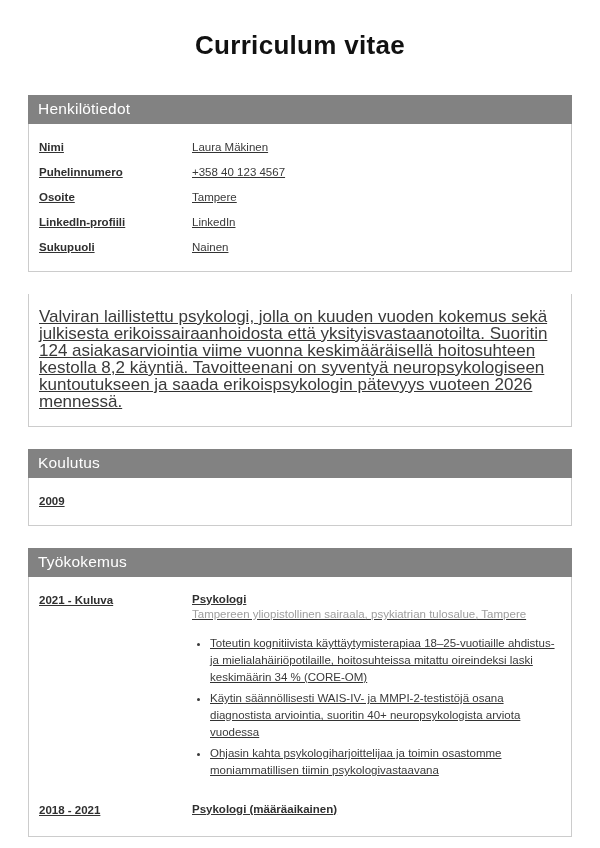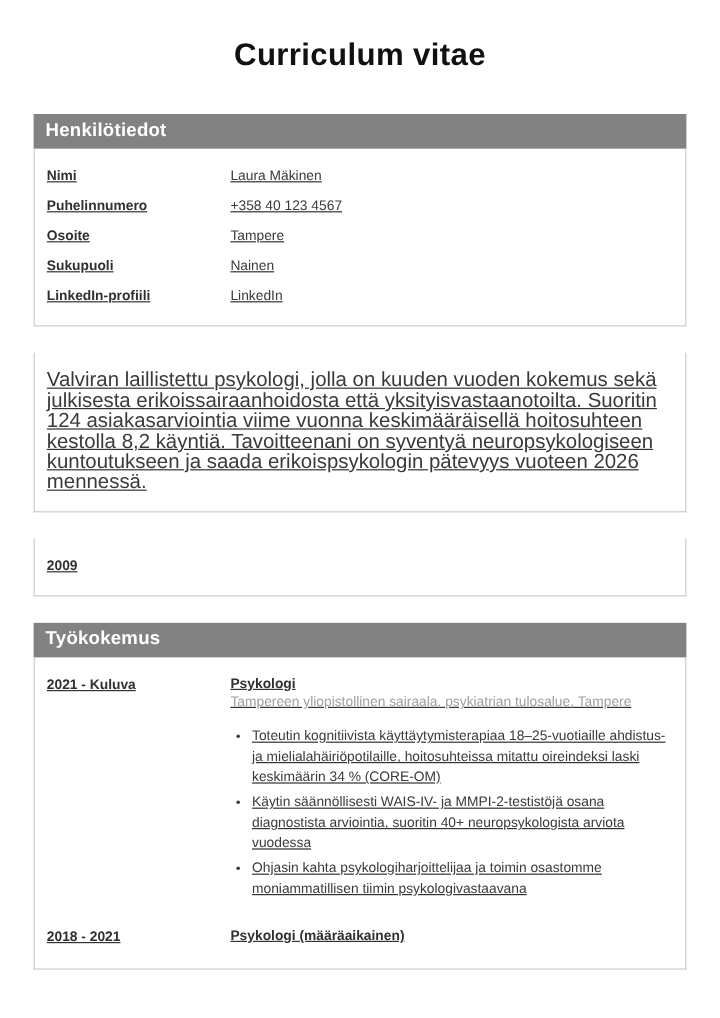--- a/index.html
+++ b/index.html
@@ -22,21 +22,21 @@
     margin: 30px 0 34px 0;
     letter-spacing: 0.3px;
   }
   .section {
     margin: 0 28px 22px 28px;
   }
   .section-header {
     background: #828282;
     color: #ffffff;
     font-size: 15.5px;
-    font-weight: bold;
+    font-weight: normal;
     padding: 5px 10px 6px 10px;
     letter-spacing: 0.2px;
   }
   .section-body {
     border: 1px solid #cccccc;
     border-top: none;
     padding: 10px 10px 12px 10px;
     background: #ffffff;
     text-decoration: underline;
   }
@@ -116,37 +116,38 @@
     </div>
     <div class="field-row">
       <div class="field-label">Puhelinnumero</div>
       <div class="field-value">+358 40 123 4567</div>
     </div>
     <div class="field-row">
       <div class="field-label">Osoite</div>
       <div class="field-value">Tampere</div>
     </div>
     <div class="field-row">
+      <div class="field-label">LinkedIn-profiili</div>
+      <div class="field-value">LinkedIn</div>
+    </div>
+    <div class="field-row">
       <div class="field-label">Sukupuoli</div>
       <div class="field-value">Nainen</div>
-    </div>
-    <div class="field-row">
-      <div class="field-label">LinkedIn-profiili</div>
-      <div class="field-value">LinkedIn</div>
     </div>
   </div>
 </section>
 
 <section class="section">
   <div class="section-body">
     <p class="summary-text">Valviran laillistettu psykologi, jolla on kuuden vuoden kokemus sekä julkisesta erikoissairaanhoidosta että yksityisvastaanotoilta. Suoritin 124 asiakasarviointia viime vuonna keskimääräisellä hoitosuhteen kestolla 8,2 käyntiä. Tavoitteenani on syventyä neuropsykologiseen kuntoutukseen ja saada erikoispsykologin pätevyys vuoteen 2026 mennessä.</p>
   </div>
 </section>
 
 <section class="section">
+  <div class="section-header">Koulutus</div>
   <div class="section-body">
     <div class="entry">
       <div class="entry-period">2009</div>
     </div>
   </div>
 </section>
 
 <section class="section">
   <div class="section-header">Työkokemus</div>
   <div class="section-body">

